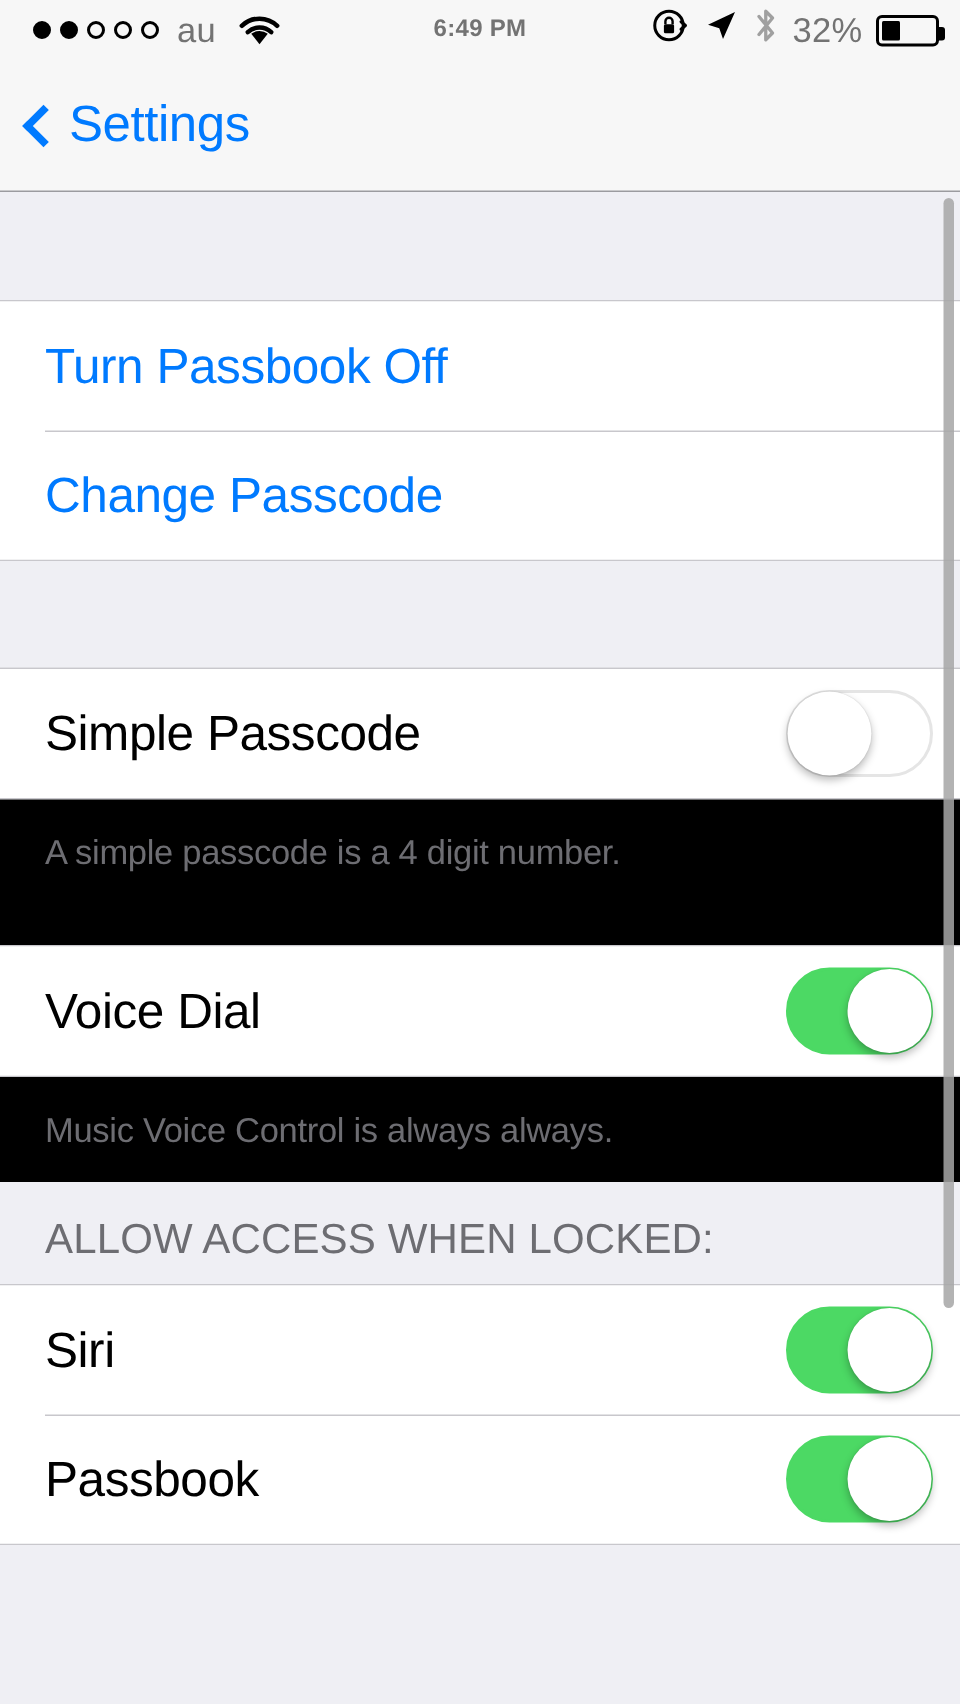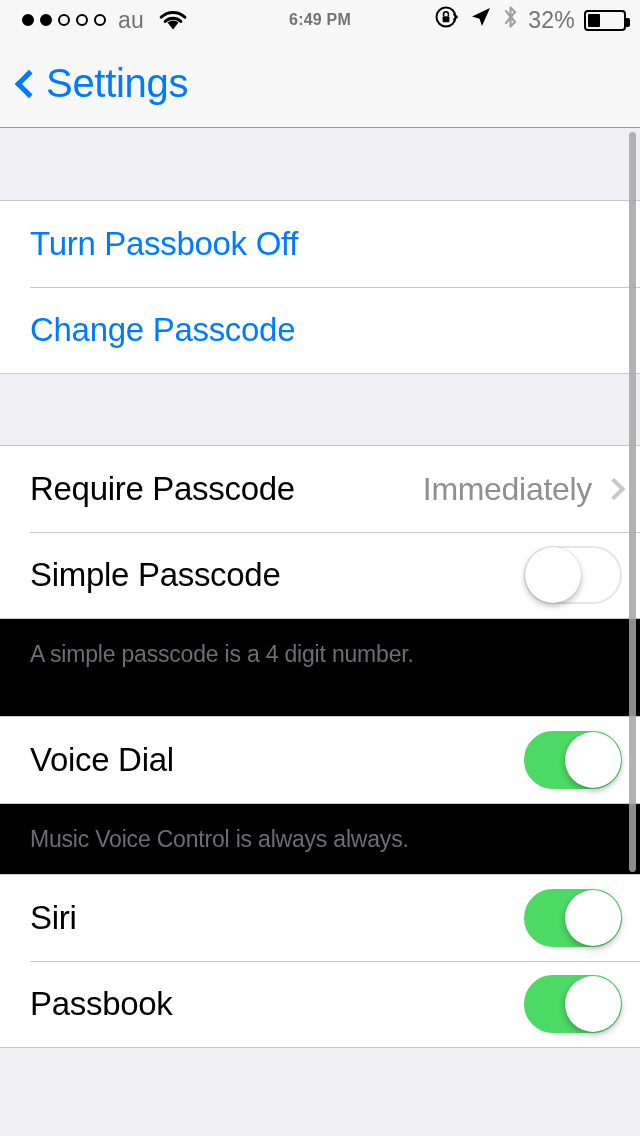--- a/index.html
+++ b/index.html
@@ -34,21 +34,21 @@
 
   
   .nav-bar{
     position:absolute; top:40px; left:0; width:640px; height:88px;
     background:#f7f7f7;
     border-bottom:1px solid #9b9b9f;
     display:flex; align-items:center;
   }
   .nav-back{ display:flex; align-items:center; margin-left:18px; cursor:pointer; }
   .chev-back{ width:22px; height:38px; position:relative; margin-right:6px; }
-  .nav-back-label{ color:#007aff; font-size:40px; font-weight:400; letter-spacing:-0.3px; }
+  .nav-back-label{ color:#007aff; font-size:34px; font-weight:400; letter-spacing:-0.3px; }
   .nav-title{ color:#000; font-size:33px; font-weight:700; margin-left:22px; letter-spacing:-0.2px; }
 
   
   .content{ position:absolute; top:129px; left:0; width:640px; height:1007px; background:#efeff4; }
   .gap{ background:#efeff4; width:100%; }
   .group{ background:#fff; border-top:1px solid #c8c7cc; border-bottom:1px solid #c8c7cc; }
   .row{
     position:relative; display:flex; align-items:center;
     height:86px; padding:0 18px 0 30px; background:#fff;
   }
@@ -165,29 +165,20 @@
       </div>
       <div class="row">
         <span class="row-label link">Change Passcode</span>
       </div>
     </div>
 
     <div class="gap" style="height:71px"></div>
 
     <div class="group">
       <div class="row">
-        <span class="row-label">Require Passcode</span>
-        <span class="row-right">
-          <span class="row-value">Immediately</span>
-          <span class="chev-right">
-              <i class="cv"></i>
-            </span>
-        </span>
-      </div>
-      <div class="row">
         <span class="row-label">Simple Passcode</span>
         <span class="row-right">
           <span class="toggle off">
             <span class="knob"></span>
           </span>
         </span>
       </div>
     </div>
 
     <div class="footer-note" style="height:97px">A simple passcode is a 4 digit number.</div>
@@ -198,20 +189,21 @@
         <span class="row-right">
           <span class="toggle on">
             <span class="knob"></span>
           </span>
         </span>
       </div>
     </div>
 
     <div class="footer-note" style="height:70px">Music Voice Control is always always.</div>
 
+    <div class="section-header" style="height:68px; padding-bottom:14px;">ALLOW ACCESS WHEN LOCKED:</div>
 
     <div class="group">
       <div class="row">
         <span class="row-label">Siri</span>
         <span class="row-right">
           <span class="toggle on">
             <span class="knob"></span>
           </span>
         </span>
       </div>

